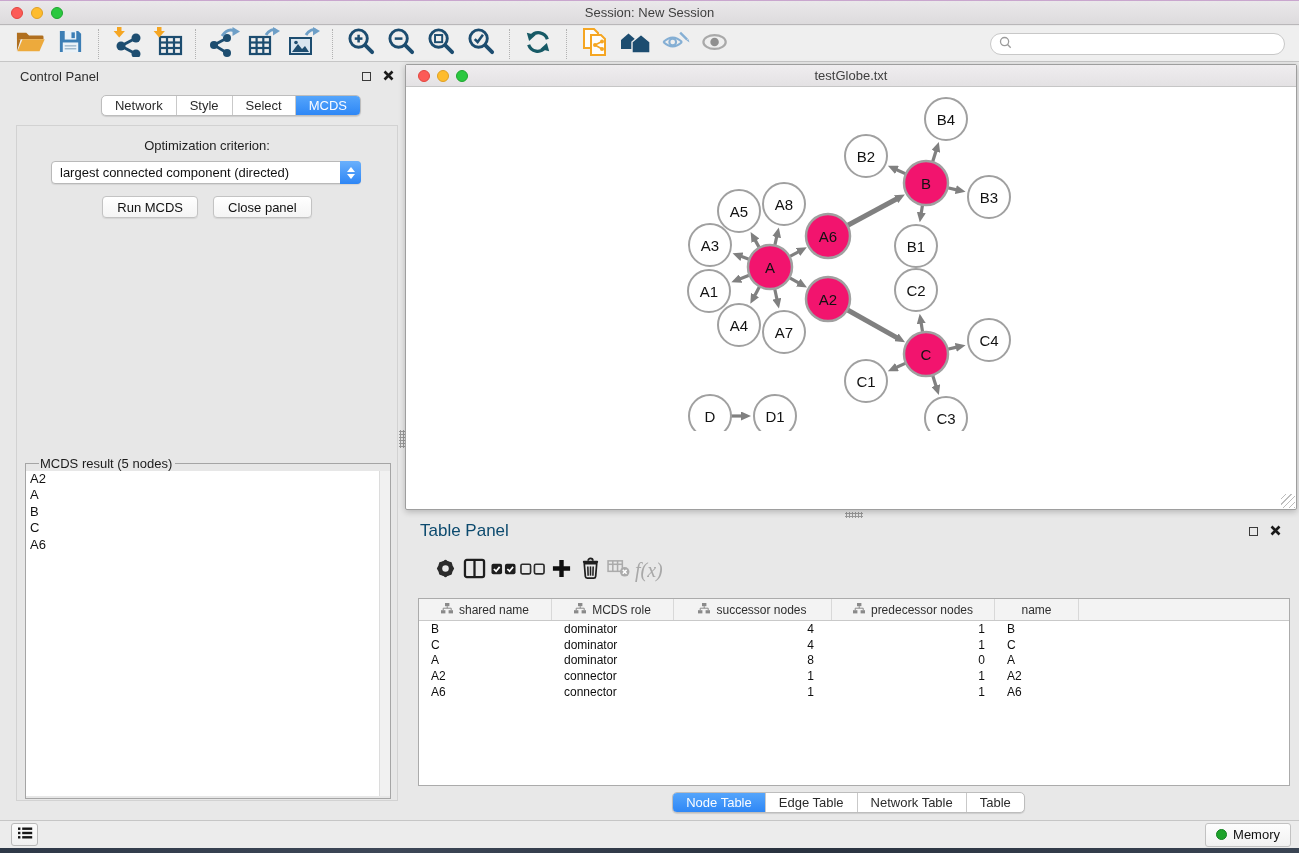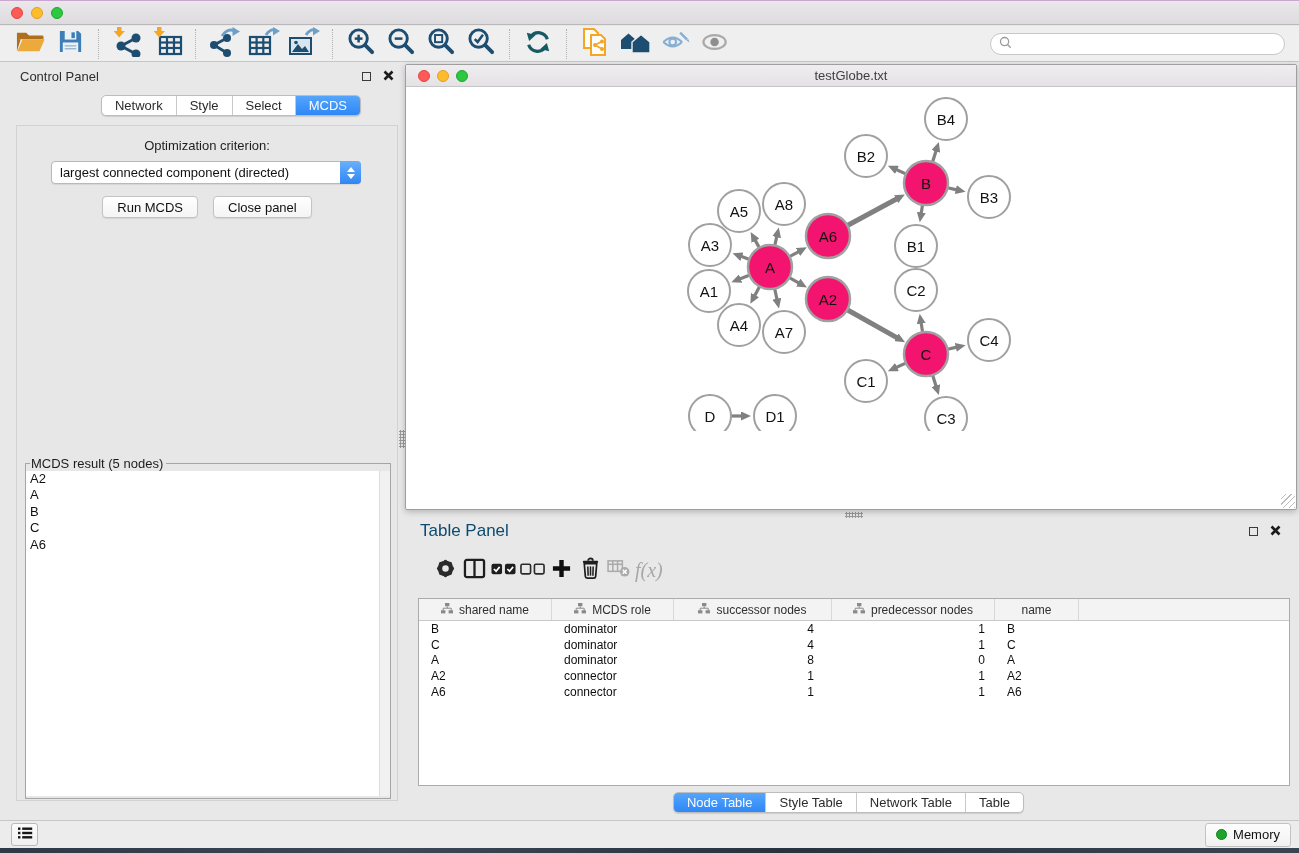--- a/index.html
+++ b/index.html
@@ -59,21 +59,21 @@
     border-bottom:5px solid #fff; }
   .tri-down { width:0; height:0; border-left:4px solid transparent; border-right:4px solid transparent;
     border-top:5px solid #fff; }
   .btn-row { display:flex; justify-content:center; gap:15px; margin-top:12px; }
   .mac-btn { height:22px; padding:0 14px; background:linear-gradient(#FFFFFF,#F4F4F4);
     border:1px solid #C3C3C3; border-radius:4px; font-size:13px; color:#111;
     font-family:"Liberation Sans",sans-serif; box-shadow:0 1px 1px rgba(0,0,0,.08); }
 
   fieldset.mcds { position:absolute; left:8px; top:330px; width:366px; height:343px;
     border:1px solid #A5A5A5; background:transparent; }
-  fieldset.mcds legend { font-size:13px; color:#1C1C1C; margin-left:4px; padding:0 3px 0 1px; }
+  fieldset.mcds legend { font-size:13px; color:#1C1C1C; margin-left:13px; padding:0 3px 0 1px; }
   .mcds-list { position:relative; width:100%; height:calc(100% - 2px); background:#fff; overflow:hidden; }
   .mcds-item { font-size:13px; color:#111; line-height:16.4px; padding-left:4px; }
   .mcds-item:first-child { padding-top:2px; }
   .scroll-track { position:absolute; right:0; top:0; bottom:0; width:11px; background:#F1F1F1;
     border-left:1px solid #DCDCDC; }
 
   
   .right-region { position:absolute; left:398px; top:62px; right:0; height:758px; background:#E8E8E8; }
 
   
@@ -132,20 +132,21 @@
 </style>
 </head>
 <body>
 
 <div class="screen">
 
   <div class="titlebar">
     <div class="tl red"></div>
     <div class="tl yellow"></div>
     <div class="tl green"></div>
+    <div class="title">Session: New Session</div>
   </div>
 
   <div class="toolbar">
     <div class="tb-btn">
         <span>
       <svg width="30" height="27" viewBox="0 0 32 29">
             <path d="M2 5 h10 l3 3 h14 a1.5 1.5 0 0 1 1.5 1.5 V12 H2 z" fill="#B06F1F"></path>
             <path d="M2 5 v20 l4 -13 h-2 z" fill="#B06F1F"></path>
             <path d="M2.5 25 L8 12 H31.8 L26.2 25 z" fill="#EDAA3C"></path>
           </svg></span>
@@ -672,21 +673,21 @@
               <div class="td a-r2" style="width: 158px;">1</div>
               <div class="td a-r3" style="width: 163px;">1</div>
               <div class="td a-l" style="width: 84px;">A6</div>
             </div>
           </div>
       </div>
 
       <div class="tp-tabs-row">
         <div class="segbar" id="table-tabs">
             <div class="seg active">Node Table</div>
-            <div class="seg">Style Table</div>
+            <div class="seg">Edge Table</div>
             <div class="seg">Network Table</div>
             <div class="seg">Table</div>
           </div>
       </div>
     </div>
   </div>
 
   <div class="statusbar">
     <div class="list-btn">
         <span>

